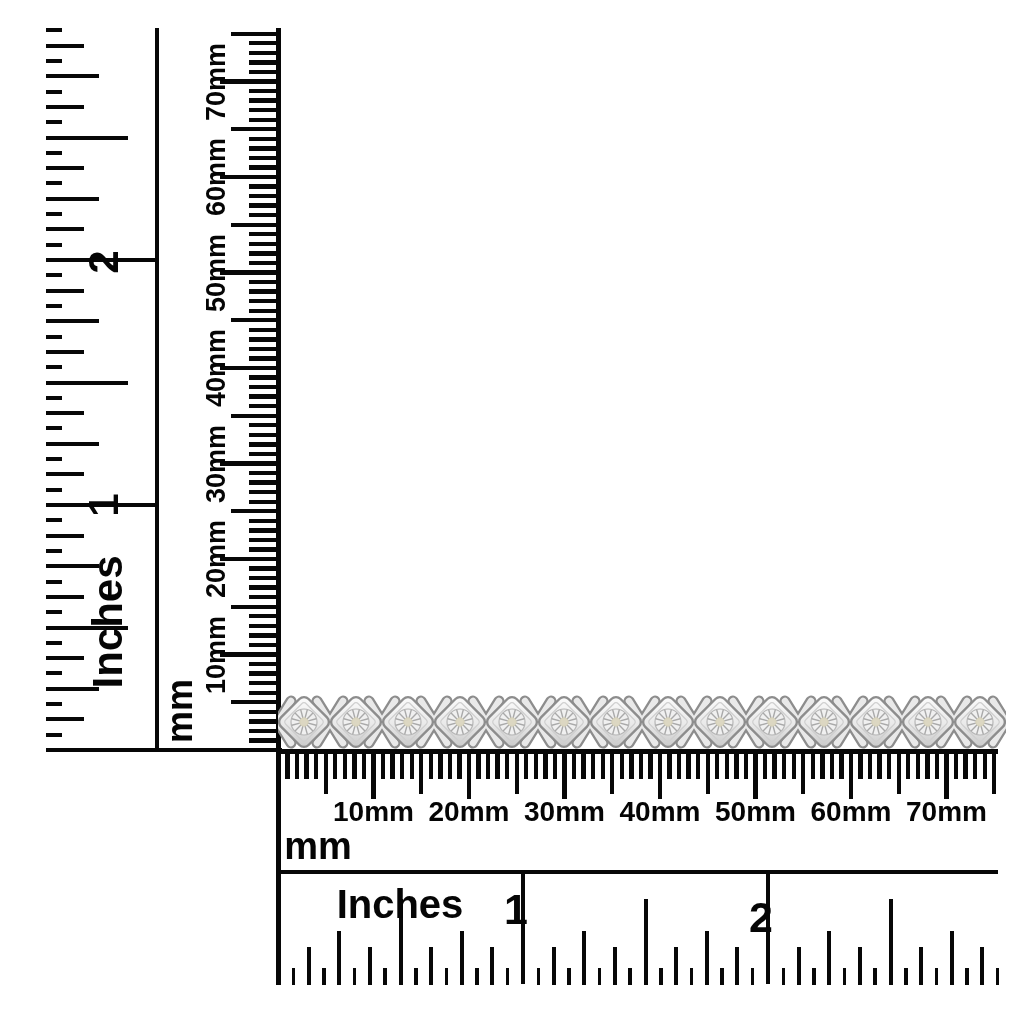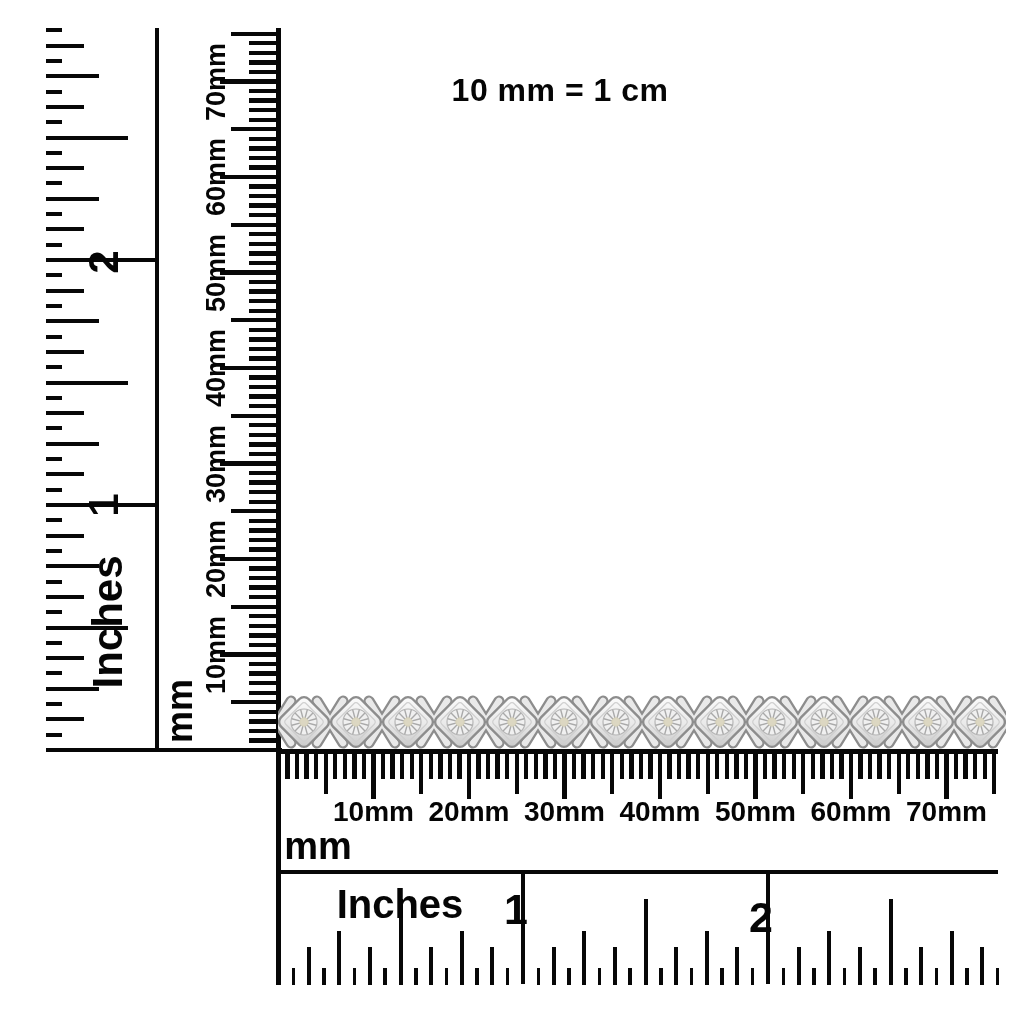--- a/index.html
+++ b/index.html
@@ -12,21 +12,20 @@
        transform:translate(-50%,-50%)}
   .lbl.rot{transform:translate(-50%,-50%) rotate(-90deg)}
   #note{position:absolute;left:560px;top:90px;transform:translate(-50%,-50%);
         font-weight:bold;font-size:32px;letter-spacing:.5px;white-space:nowrap}
   #bracelet{position:absolute;left:278px;top:688px;width:728px;height:68px}
 </style>
 </head>
 <body>
 
 <div id="canvas">
-  <div id="note">10 mm = 1 cm</div>
   <div id="left-inches-ruler" class="layer">
       <div class="mark" style="left: 46px; top: 748px; width: 236px; height: 4px;"></div>
       <div class="mark" style="left: 155px; top: 28px; width: 4px; height: 724px;"></div>
       <div class="mark" style="left: 46px; top: 732.688px; width: 16px; height: 4px;"></div>
       <div class="mark" style="left: 46px; top: 717.375px; width: 38px; height: 4px;"></div>
       <div class="mark" style="left: 46px; top: 702.062px; width: 16px; height: 4px;"></div>
       <div class="mark" style="left: 46px; top: 686.75px; width: 53px; height: 4px;"></div>
       <div class="mark" style="left: 46px; top: 671.438px; width: 16px; height: 4px;"></div>
       <div class="mark" style="left: 46px; top: 656.125px; width: 38px; height: 4px;"></div>
       <div class="mark" style="left: 46px; top: 640.812px; width: 16px; height: 4px;"></div>

